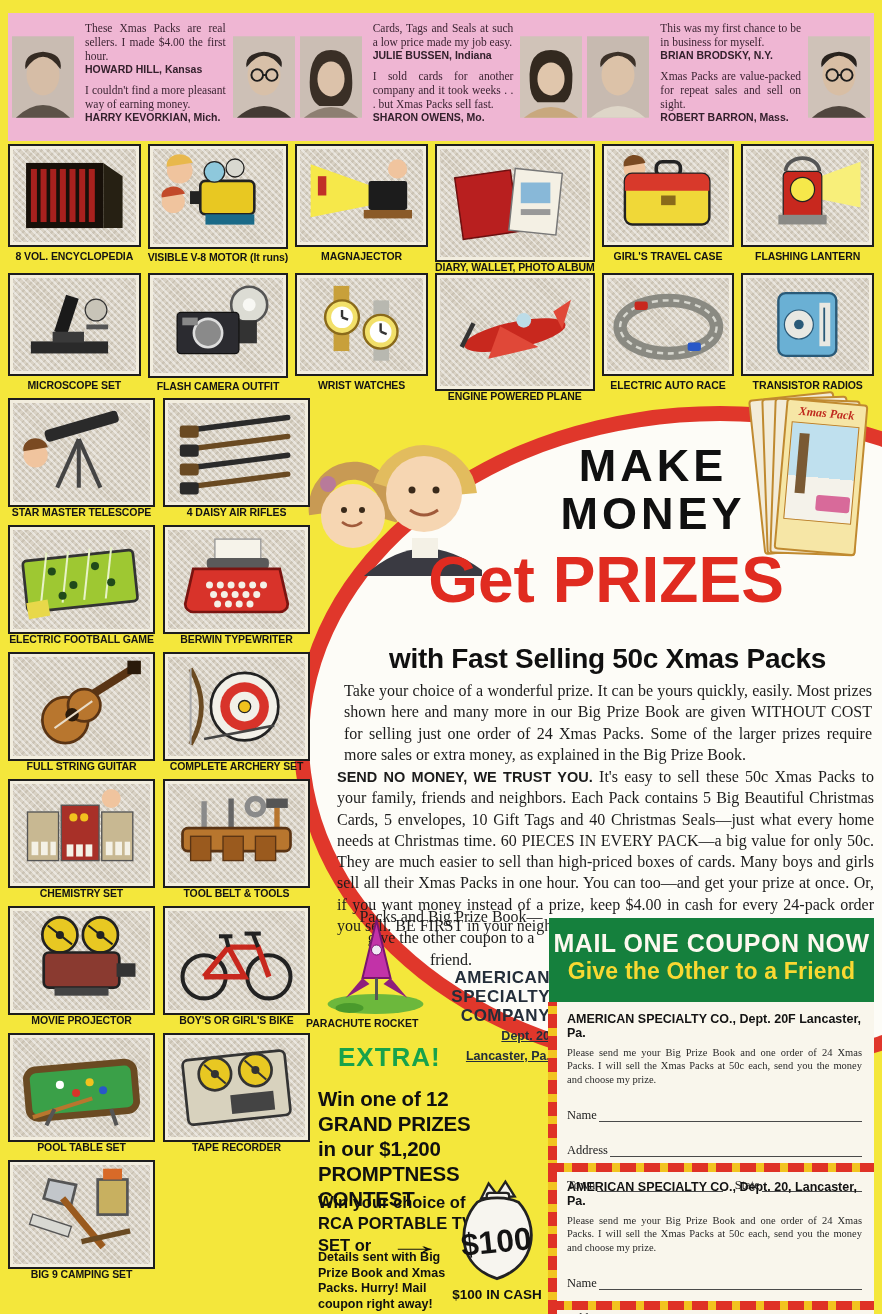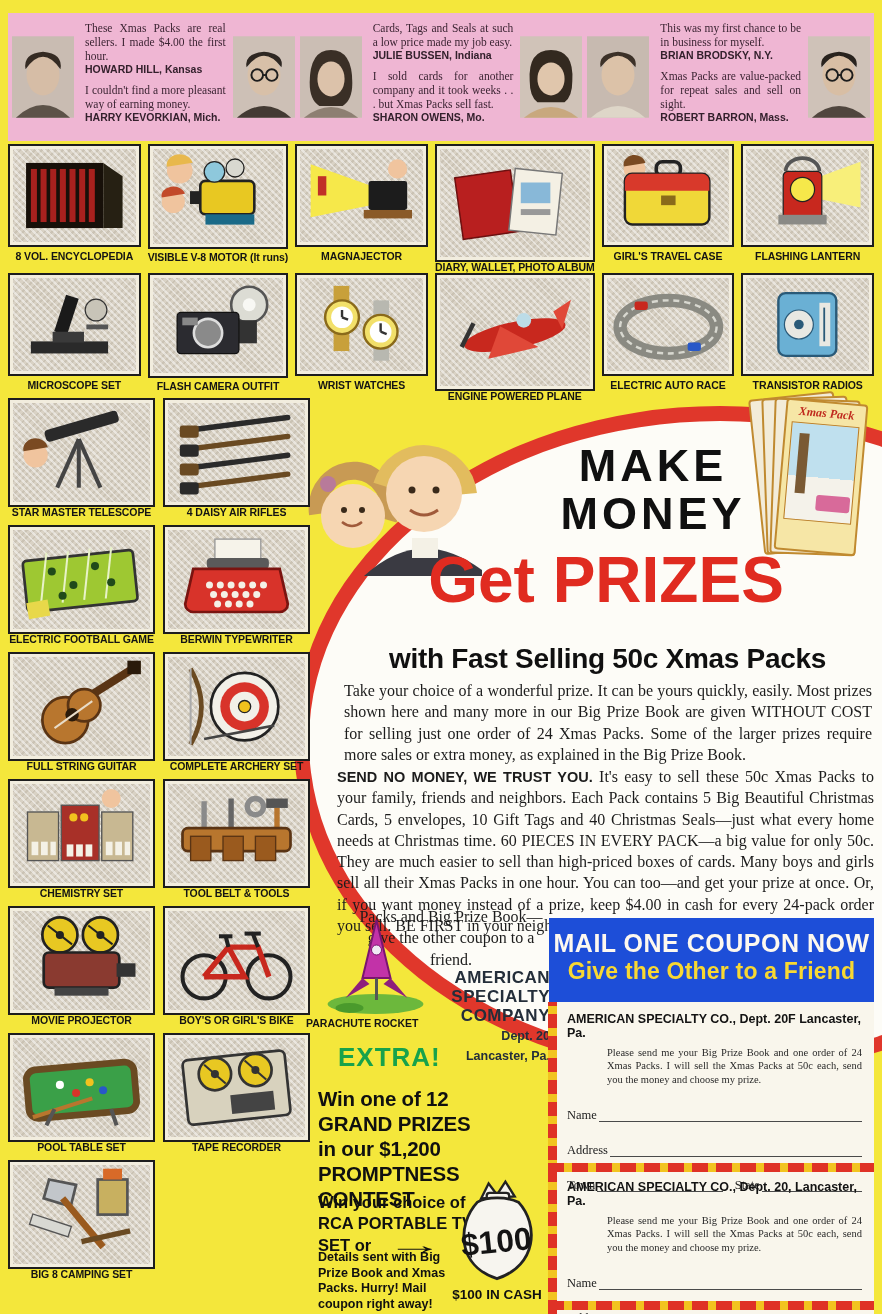--- a/index.html
+++ b/index.html
@@ -38,49 +38,49 @@
               font:900 64px/1 "Liberation Sans",sans-serif;color:#e02b20;letter-spacing:0px;}
   .subtitle{position:absolute;left:340px;top:645px;width:535px;text-align:center;z-index:3;
             font:900 28px/1 "Liberation Sans",sans-serif;color:#101010;letter-spacing:-.3px;}
   .para{position:absolute;z-index:3;font:400 16px/1.33 "Liberation Serif",serif;color:#1c1c1c;text-align:justify;}
   .p1{left:344px;top:680px;width:528px;}
   .p2{left:337px;top:766px;width:537px;}
   .p2 b{font:700 14.5px/1.4 "Liberation Sans",sans-serif;}
   .p3{left:352px;top:906px;width:198px;text-align:center;}
   .company{position:absolute;left:380px;top:968px;width:170px;text-align:right;z-index:3;
            font:900 17px/1.12 "Liberation Sans",sans-serif;color:#242e3a;letter-spacing:.5px;}
-  .company .small{font:800 12.5px/1.25 "Liberation Sans",sans-serif;letter-spacing:0;}
+  .company .small{font:800 12.5px/1.25 "Liberation Sans",sans-serif;letter-spacing:0;text-decoration:underline;}
   
   .packfan{position:absolute;left:750px;top:393px;width:130px;height:178px;z-index:3;}
   .packcard{position:absolute;width:82px;height:152px;background:#f3ecd9;border:2px solid #c08a30;border-radius:4px;}
   .pc1{left:6px;top:2px;transform:rotate(-6deg);}
   .pc2{left:14px;top:4px;transform:rotate(-2deg);}
   .pc3{left:22px;top:6px;transform:rotate(2deg);}
   .pc4{left:30px;top:8px;transform:rotate(5deg);background:#f6e6a6;padding:4px 5px;box-sizing:border-box;text-align:center;}
   .pc4 .script{font:italic 700 12px/1.1 "Liberation Serif",serif;color:#c02a1e;}
   .pc4 .scene{margin-top:4px;height:96px;border:1px solid #b87b28;background:
        linear-gradient(180deg,#bfe0ee 0 55%,#f4f2ea 55% 100%);position:relative;}
   .pc4 .scene:before{content:"";position:absolute;left:8px;top:10px;width:10px;height:60px;background:#7a5a34;}
   .pc4 .scene:after{content:"";position:absolute;left:30px;bottom:10px;width:34px;height:16px;background:#d86a9a;border-radius:3px;}
   
-  .banner{position:absolute;left:549px;top:918px;width:325px;height:84px;background:#1d4ed8;z-index:8;
+  .banner{position:absolute;left:549px;top:918px;width:325px;height:84px;background:#15803d;z-index:8;
           text-align:center;padding-top:10px;box-sizing:border-box;}
   .banner .l1{font:900 25px/1.2 "Liberation Sans",sans-serif;color:#fdf8ef;letter-spacing:.5px;}
   .banner .l2{font:900 23px/1.2 "Liberation Sans",sans-serif;color:#f8d832;letter-spacing:.2px;}
   .coupon-bg{position:absolute;left:548px;top:1002px;width:326px;height:312px;background:#f9f6ec;z-index:7;}
   .coupon-edge-left{position:absolute;left:548px;top:1002px;width:9px;height:312px;z-index:9;
       background:repeating-linear-gradient(0deg,#df3226 0 14px,#f2c41f 14px 22px);}
   .coupon-divider{position:absolute;left:548px;top:1163px;width:326px;height:9px;z-index:9;
       background:repeating-linear-gradient(90deg,#df3226 0 16px,#f2c41f 16px 24px);}
   .coupon-edge-bottom{position:absolute;left:548px;top:1301px;width:326px;height:9px;z-index:9;
       background:repeating-linear-gradient(90deg,#df3226 0 16px,#f2c41f 16px 24px);}
   .c-block{position:absolute;left:567px;width:295px;z-index:8;}
   .cb1{top:1012px;} .cb2{top:1180px;}
   .c-head{font:800 12.5px/1.15 "Liberation Sans",sans-serif;color:#131313;}
-  .c-body{margin-top:5px;font:400 10.5px/1.3 "Liberation Serif",serif;color:#2a2a2a;text-align:justify;margin-left:40px;}
+  .c-body{margin-top:5px;font:400 10.5px/1.3 "Liberation Serif",serif;color:#2a2a2a;text-align:justify;}
   .c-row{display:flex;align-items:flex-end;margin-top:21px;font:400 12.5px/1 "Liberation Serif",serif;color:#222;gap:2px;}
   .fill{flex:1;border-bottom:1.5px solid #4a4a4a;height:13px;}
   .fill.short{flex:.8;}
   .statelbl{margin-left:10px;}
   
   .rocket{position:absolute;left:318px;top:916px;width:118px;height:100px;z-index:4;}
   .rocket svg{width:100%;height:100%;}
   .rocket-label{position:absolute;left:306px;top:1018px;width:140px;text-align:left;z-index:4;
       font:800 10.5px/1 "Liberation Sans",sans-serif;color:#141414;}
   .extra-head{position:absolute;left:338px;top:1044px;z-index:4;
@@ -554,21 +554,21 @@
         <div class="art">
           <svg viewBox="0 0 100 72">
             <rect x="62" y="10" width="22" height="26" fill="#c8b060" stroke="#555" stroke-width="2"></rect>
             <rect x="66" y="2" width="14" height="8" fill="#d86a28"></rect>
             <polygon points="26,10 46,14 42,30 22,24" fill="#c2c6ca" stroke="#555" stroke-width="2"></polygon>
             <line x1="36" y1="24" x2="66" y2="60" stroke="#9a5a1e" stroke-width="5"></line>
             <rect x="12" y="40" width="30" height="8" fill="#d8d8d2" stroke="#555" transform="rotate(18 27 44)"></rect>
             <line x1="50" y1="56" x2="86" y2="48" stroke="#6a4a22" stroke-width="4"></line>
           </svg>
         </div>
-        <div class="plabel">BIG 8 CAMPING SET</div>
+        <div class="plabel">BIG 9 CAMPING SET</div>
       </div>
   </div>
 
   <div class="hero-oval"></div>
   <div class="kids">
     <svg viewBox="0 0 195 158">
         <path d="M18,96 a36,38 0 1 1 70,6" fill="none" stroke="#c89a54" stroke-width="18"></path>
         <circle cx="53" cy="98" r="32" fill="#f6d6b2"></circle>
         <circle cx="28" cy="66" r="8" fill="#b87a9a"></circle>
         <path d="M42,104 q10,8 20,0" stroke="#a05a3a" stroke-width="2.5" fill="none"></path>

